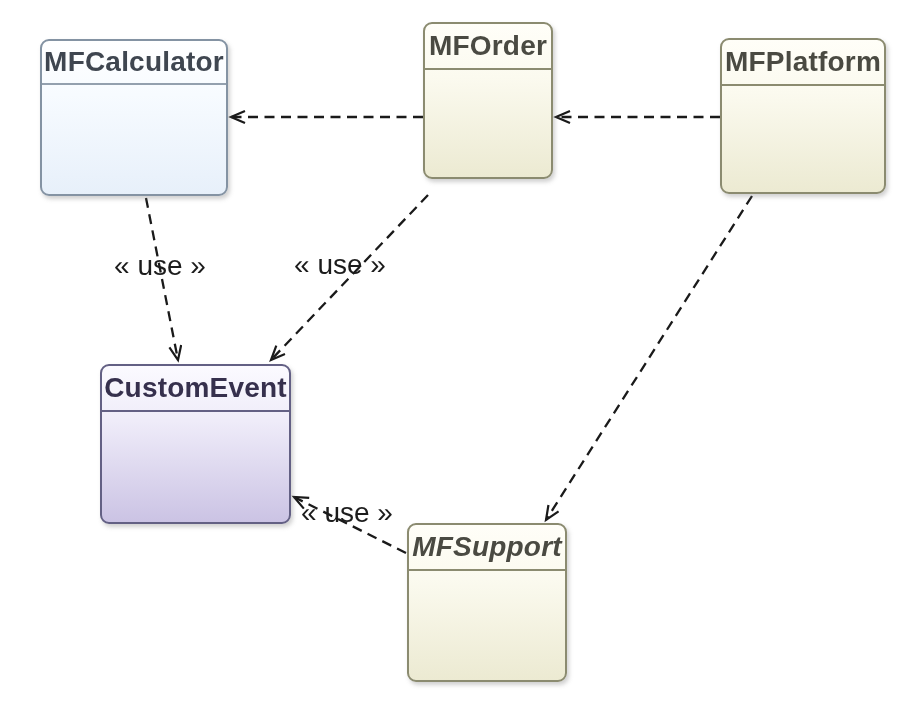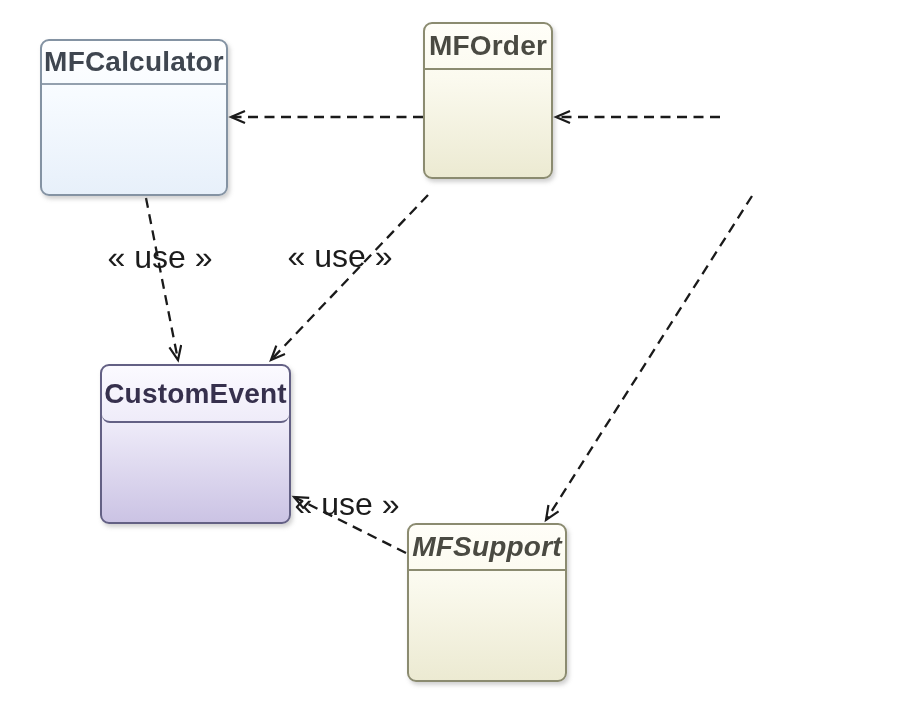--- a/index.html
+++ b/index.html
@@ -56,31 +56,32 @@
   .node-body { flex: 1; }
 
   
   .node-mfcalculator { left: 40px;  top: 39px;  width: 188px; height: 157px; }
   .node-mfcalculator .node-header { height: 44px; }
   .node-mforder      { left: 423px; top: 22px;  width: 130px; height: 157px; }
   .node-mforder .node-header { height: 46px; }
   .node-mfplatform   { left: 720px; top: 38px;  width: 166px; height: 156px; }
   .node-mfplatform .node-header { height: 46px; }
   .node-customevent  { left: 100px; top: 364px; width: 191px; height: 160px; }
-  .node-customevent .node-header { height: 57px; border-radius: 8px; }
+  .node-customevent .node-header { height: 46px; }
   .node-mfsupport    { left: 407px; top: 523px; width: 160px; height: 159px; }
   .node-mfsupport .node-header { height: 46px; font-style: italic; }
 
   .edge-label {
     position: absolute;
     width: 120px;
     text-align: center;
-    font-size: 32px;
+    font-size: 28px;
     color: #1c1c1c;
     white-space: nowrap;
+    margin-top: 11px;
   }
   .edge-label-1 { left: 100px; top: 239px; }
   .edge-label-2 { left: 280px; top: 238px; }
   .edge-label-3 { left: 287px; top: 486px; }
 </style>
 </head>
 <body>
 
 <div class="canvas">
 
@@ -107,20 +108,26 @@
     <div class="node-body"></div>
   </div>
 
   <div class="node node-beige node-mforder">
     <div class="node-header">
       <span>MFOrder</span>
     </div>
     <div class="node-body"></div>
   </div>
 
+  <div class="node node-beige node-mfplatform">
+    <div class="node-header">
+      <span>MFPlatform</span>
+    </div>
+    <div class="node-body"></div>
+  </div>
 
   <div class="node node-purple node-customevent">
     <div class="node-header">
       <span>CustomEvent</span>
     </div>
     <div class="node-body"></div>
   </div>
 
   <div class="node node-beige node-mfsupport">
     <div class="node-header">

